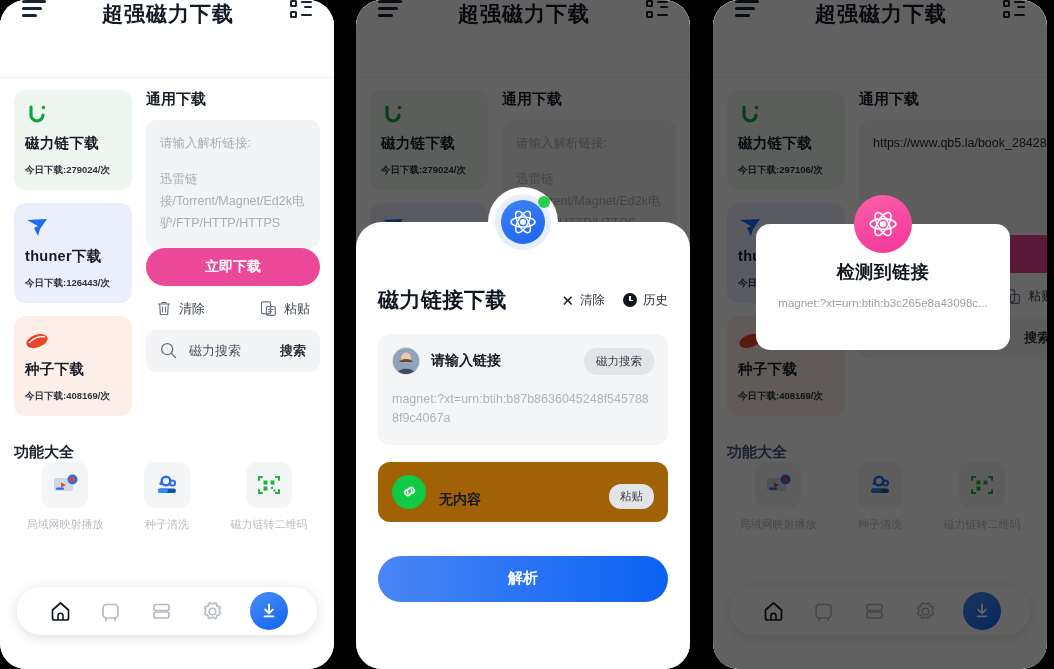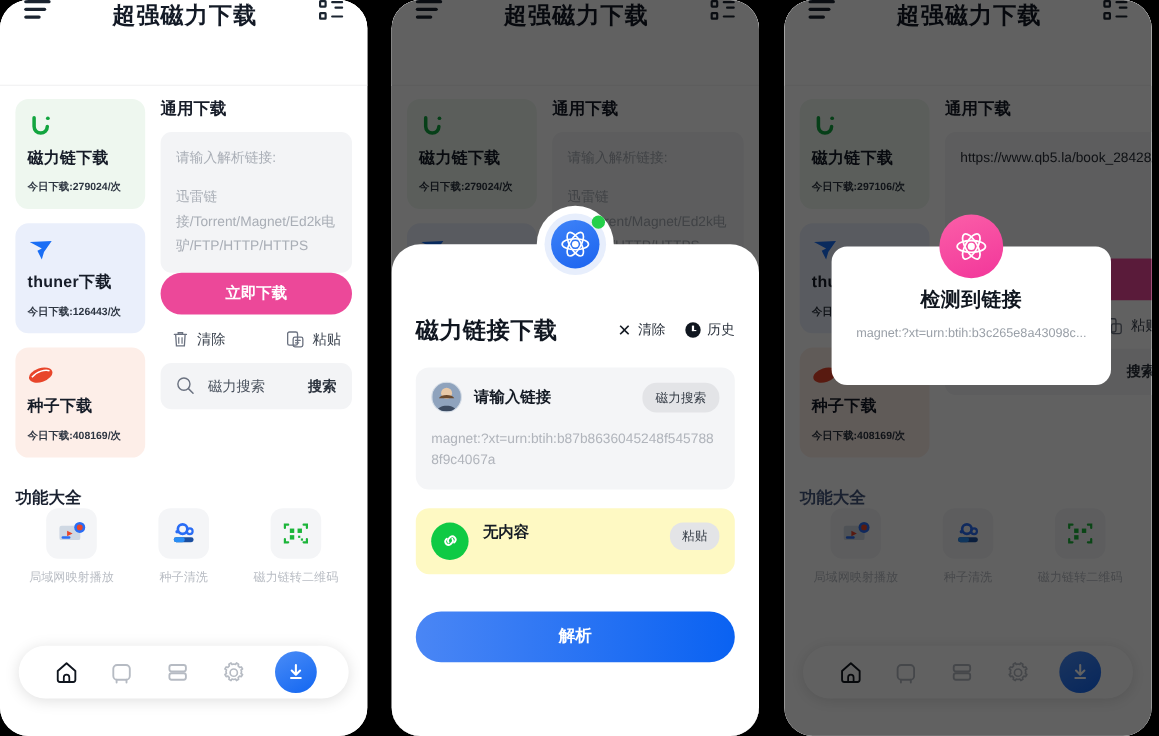--- a/index.html
+++ b/index.html
@@ -148,21 +148,21 @@
     width:28px; height:28px; border-radius:50%; overflow:hidden; flex:0 0 28px;
     background:#b9c7d8; border:1px solid #d6dde6;
   }
   .input-ph { font-size:14px; color:#141a24; font-weight:bold; margin-left:11px; }
   .pill {
     margin-left:auto; background:#e3e4e7; border-radius:13px;
     padding: 6px 12px; font-size:11.5px; color:#373e48; cursor:pointer;
   }
   .magnet-text { margin-top:15px; font-size:12.5px; color:#b0b4bb; line-height:1.55; word-break:break-all; }
 
-  .paste-card { background:#fef9c3; border-radius:12px; padding:13px 14px; margin-top:17px; display:flex; align-items:flex-start; }
+  .paste-card { background:#a16207; border-radius:12px; padding:13px 14px; margin-top:17px; display:flex; align-items:flex-end; }
   .link-circle { width:34px; height:34px; border-radius:50%; background:#0fca44; display:flex; align-items:center; justify-content:center; flex:0 0 34px; }
   .paste-label { margin-left:13px; font-size:14px; font-weight:bold; color:#141a24; }
   .paste-pill { margin-left:auto; background:#e3e4e7; border-radius:12px; padding:5px 11px; font-size:11.5px; color:#373e48; cursor:pointer; }
 
   .parse-btn {
     margin-top:34px; height:46px; border-radius:23px; width:100%;
     background: linear-gradient(90deg,#4a86f5 0%, #0a62f2 100%);
     color:#fff; font-size:15px; font-weight:bold;
     display:flex; align-items:center; justify-content:center; cursor:pointer; border:none;
   }

